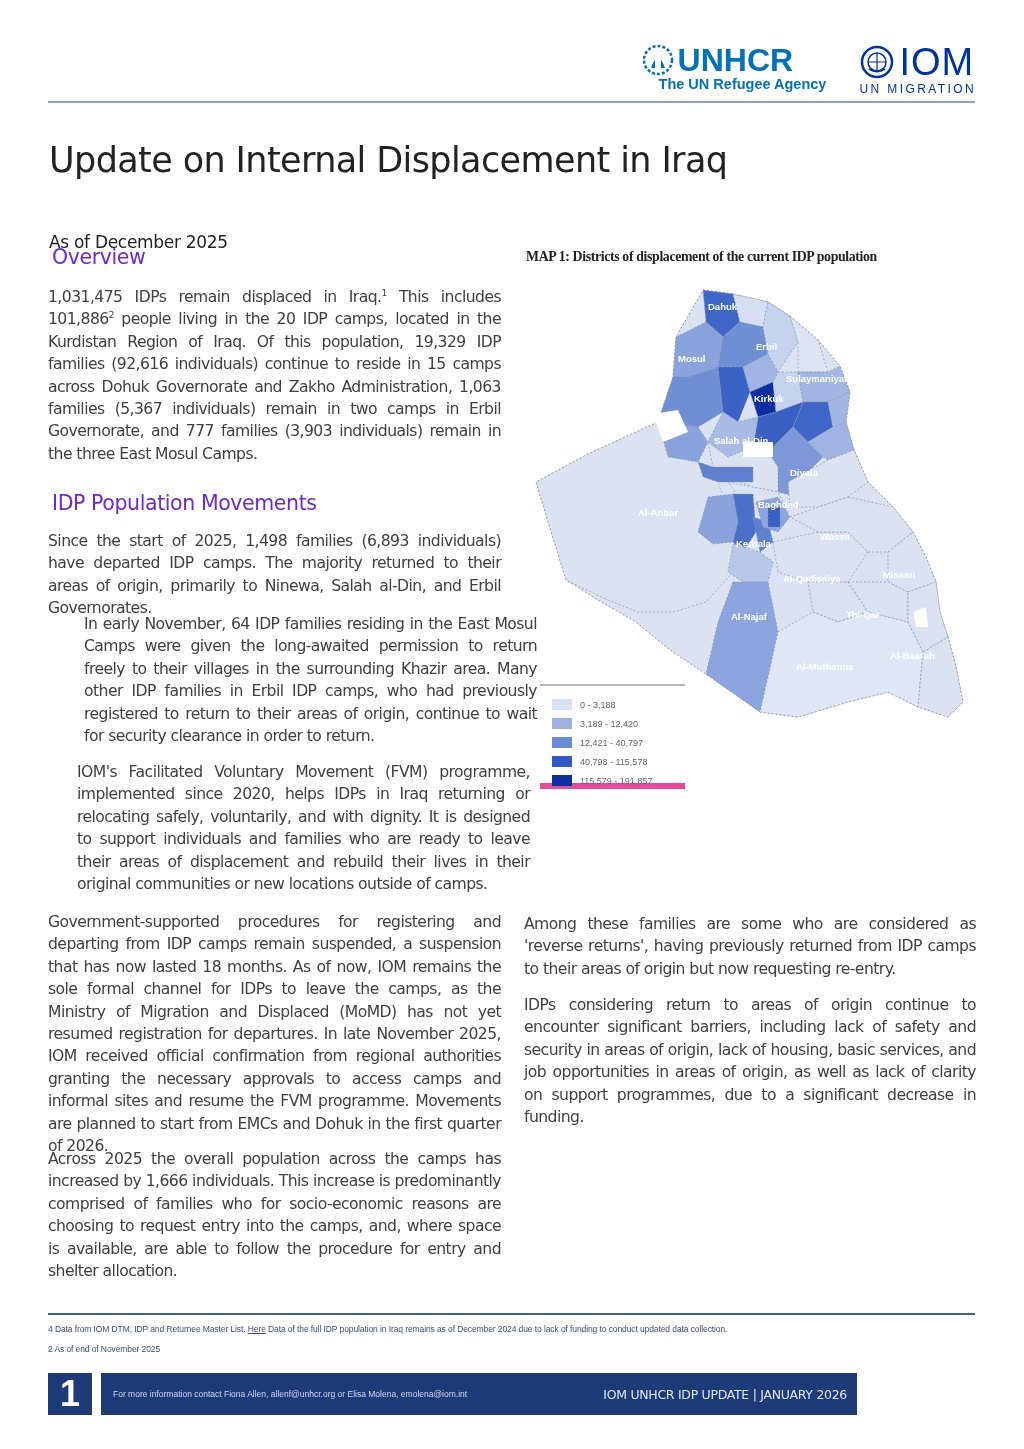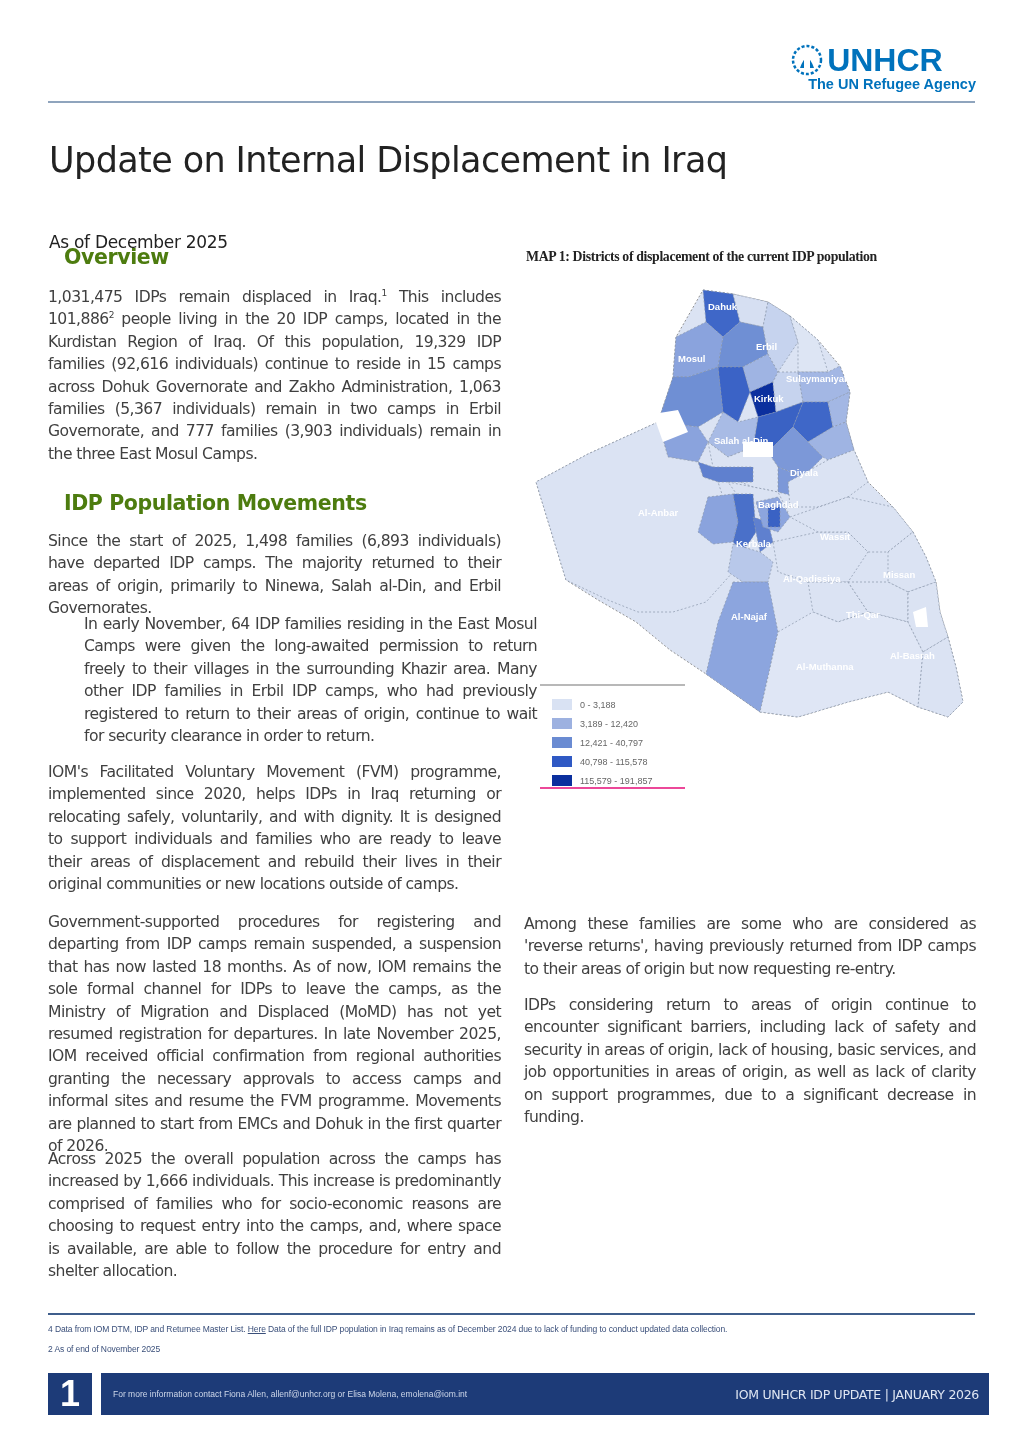--- a/index.html
+++ b/index.html
@@ -17,77 +17,89 @@
   .iom-top { display: flex; align-items: center; gap: 4px; }
   .iom-emblem { width: 36px; height: 36px; }
   .iom-word { font-family: "Liberation Sans", sans-serif; font-size: 38px; color: #0033a0; line-height: 36px; font-weight: 400; letter-spacing: 1px; }
   .iom-sub { font-size: 12px; letter-spacing: 2.4px; color: #0033a0; margin-top: 2px; }
   .header-rule { position: absolute; top: 101px; left: 48px; width: 927px; height: 2px; background: #8fa4bd; }
 
   
   .title { position: absolute; top: 140px; left: 49px; font-size: 35px; color: #222; font-family: "DejaVu Sans", sans-serif; font-weight: 400; letter-spacing: -0.6px; }
   .subtitle { position: absolute; top: 192px; left: 49px; font-size: 17px; color: #222; font-family: "DejaVu Sans", sans-serif; letter-spacing: -0.3px; margin-top: 40px; }
 
-  .h2 { position: absolute; left: 64px; font-size: 20.5px; color: #4d7c0f; font-family: "DejaVu Sans", sans-serif; letter-spacing: -0.4px; font-weight: 700; }
+  .h2 { position: absolute; left: 52px; font-size: 20.5px; color: #6d28d9; font-family: "DejaVu Sans", sans-serif; letter-spacing: -0.4px; font-weight: 400; }
 
   .para { position: absolute; left: 48px; width: 453px; font-size: 15.6px; line-height: 22.4px; text-align: justify; color: #404040; letter-spacing: -0.55px; font-family: "DejaVu Sans", sans-serif; }
   .para.right { left: 524px; width: 452px; }
   sup { font-size: 9px; line-height: 0; vertical-align: super; }
 
   
   .map-title { position: absolute; top: 249px; left: 526px; font-size: 13.8px; font-weight: 700; color: #222; font-family: Liberation Serif, serif; letter-spacing: -0.35px; }
   .map-wrap { position: absolute; top: 282px; left: 528px; width: 450px; height: 450px; }
   .map-svg { width: 450px; height: 450px; }
   .map-label { font-family: "Liberation Sans", sans-serif; font-size: 9.5px; fill: #ffffff; font-weight: 700; }
 
-  .legend { position: absolute; top: 684px; left: 540px; width: 145px; height: 105px; border-top: 2px solid #b8b8b8; border-bottom: 2px solid #ec4899; padding-top: 9px; }
+  .legend { position: absolute; top: 684px; left: 540px; width: 145px; height: 105px; border-top: 2px solid #b8b8b8; border-bottom: 6px solid #ec4899; padding-top: 9px; }
   .legend-row { display: flex; align-items: center; height: 19px; }
   .legend-swatch { width: 20px; height: 11px; margin-left: 12px; margin-right: 8px; }
   .legend-label { font-size: 9px; color: #666; font-family: "Liberation Sans", sans-serif; }
 
   
   .foot-rule { position: absolute; top: 1313px; left: 48px; width: 927px; height: 2px; background: #3f5e8c; }
   .footnote { position: absolute; left: 48px; font-size: 8.5px; color: #3a4f7a; font-family: "Liberation Sans", sans-serif; letter-spacing: -0.1px; }
   .footnote a { color: #3a4f7a; text-decoration: underline; }
 
   
   .page-num { position: absolute; top: 1373px; left: 48px; width: 44px; height: 42px; background: #1d3b78; color: #ffffff; font-size: 36px; font-weight: 700; display: flex; align-items: center; justify-content: center; font-family: "Liberation Sans", sans-serif; }
-  .footer-bar { position: absolute; top: 1373px; left: 101px; width: 888px; height: 42px; background: #1d3b78; display: flex; align-items: center; justify-content: space-between; padding: 0 10px 0 12px; }
+  .footer-bar { position: absolute; top: 1373px; left: 101px; width: 756px; height: 42px; background: #1d3b78; display: flex; align-items: center; justify-content: space-between; padding: 0 10px 0 12px; }
   .footer-contact { font-size: 8.5px; color: #cfd8ea; font-family: "Liberation Sans", sans-serif; }
   .footer-right { font-size: 12.5px; color: #dfe6f2; font-family: "DejaVu Sans", sans-serif; letter-spacing: -0.3px; }
 </style>
 </head>
 <body>
 
 <div class="logos">
   <div class="unhcr">
     <div class="unhcr-top">
       <svg class="unhcr-emblem" viewBox="0 0 32 32">
         <circle cx="16" cy="16" r="14" fill="none" stroke="#0072bc" stroke-width="2.5" stroke-dasharray="3 2"></circle>
         <path d="M9 24 Q16 4 23 24 Z" fill="#0072bc"></path>
         <rect x="13" y="14" width="6" height="10" fill="#ffffff"></rect>
         <circle cx="16" cy="11" r="2" fill="#ffffff"></circle>
       </svg>
       <span class="unhcr-word">UNHCR</span>
     </div>
     <span class="unhcr-sub">The UN Refugee Agency</span>
   </div>
+  <div class="iom">
+    <div class="iom-top">
+      <svg class="iom-emblem" viewBox="0 0 36 36">
+        <circle cx="18" cy="18" r="15" fill="none" stroke="#0033a0" stroke-width="2.5"></circle>
+        <circle cx="18" cy="18" r="9" fill="none" stroke="#0033a0" stroke-width="1.5"></circle>
+        <path d="M9 18 H27 M18 9 V27" stroke="#0033a0" stroke-width="1.2"></path>
+        <path d="M10 25 Q18 30 26 25" stroke="#0033a0" stroke-width="2" fill="none"></path>
+      </svg>
+      <span class="iom-word">IOM</span>
+    </div>
+    <span class="iom-sub">UN MIGRATION</span>
+  </div>
 </div>
 <div class="header-rule"></div>
 
 <h1 class="title">Update on Internal Displacement in Iraq</h1>
 <div class="subtitle">As of December 2025</div>
 
 <h2 class="h2" style="top:245px;">Overview</h2>
 <p class="para" style="top:286px;"><span>1,031,475 IDPs remain displaced in Iraq.</span><sup>1</sup><span> This includes 101,886</span><sup>2</sup><span> people living in the 20 IDP camps, located in the Kurdistan Region of Iraq. Of this population, 19,329 IDP families (92,616 individuals) continue to reside in 15 camps across Dohuk Governorate and Zakho Administration, 1,063 families (5,367 individuals) remain in two camps in Erbil Governorate, and 777 families (3,903 individuals) remain in the three East Mosul Camps.</span></p>
 
 <h2 class="h2" style="top:491px;">IDP Population Movements</h2>
 <p class="para" style="top:530px;">Since the start of 2025, 1,498 families (6,893 individuals) have departed IDP camps. The majority returned to their areas of origin, primarily to Ninewa, Salah al-Din, and Erbil Governorates.</p>
 <p class="para" style="top:613px;margin-left:36px;">In early November, 64 IDP families residing in the East Mosul Camps were given the long-awaited permission to return freely to their villages in the surrounding Khazir area. Many other IDP families in Erbil IDP camps, who had previously registered to return to their areas of origin, continue to wait for security clearance in order to return.</p>
-<p class="para" style="top:761px;">IOM's Facilitated Voluntary Movement (FVM) programme, implemented since 2020, helps IDPs in Iraq returning or relocating safely, voluntarily, and with dignity. It is designed to support individuals and families who are ready to leave their areas of displacement and rebuild their lives in their original communities or new locations outside of camps.</p>
+<p class="para" style="top:761px;margin-left:29px;">IOM's Facilitated Voluntary Movement (FVM) programme, implemented since 2020, helps IDPs in Iraq returning or relocating safely, voluntarily, and with dignity. It is designed to support individuals and families who are ready to leave their areas of displacement and rebuild their lives in their original communities or new locations outside of camps.</p>
 <p class="para" style="top:911px;">Government-supported procedures for registering and departing from IDP camps remain suspended, a suspension that has now lasted 18 months. As of now, IOM remains the sole formal channel for IDPs to leave the camps, as the Ministry of Migration and Displaced (MoMD) has not yet resumed registration for departures. In late November 2025, IOM received official confirmation from regional authorities granting the necessary approvals to access camps and informal sites and resume the FVM programme. Movements are planned to start from EMCs and Dohuk in the first quarter of 2026.</p>
 <p class="para" style="top:1148px;">Across 2025 the overall population across the camps has increased by 1,666 individuals. This increase is predominantly comprised of families who for socio-economic reasons are choosing to request entry into the camps, and, where space is available, are able to follow the procedure for entry and shelter allocation.</p>
 
 <p class="para right" style="top:913px;">Among these families are some who are considered as 'reverse returns', having previously returned from IDP camps to their areas of origin but now requesting re-entry.</p>
 <p class="para right" style="top:994px;">IDPs considering return to areas of origin continue to encounter significant barriers, including lack of safety and security in areas of origin, lack of housing, basic services, and job opportunities in areas of origin, as well as lack of clarity on support programmes, due to a significant decrease in funding.</p>
 
 <div class="map-title">MAP 1: Districts of displacement of the current IDP population</div>
 <div class="map-wrap">
   <svg class="map-svg" viewBox="0 0 450 450">
     <g stroke="#7a7a7a" stroke-width="0.8" stroke-dasharray="2 2">

